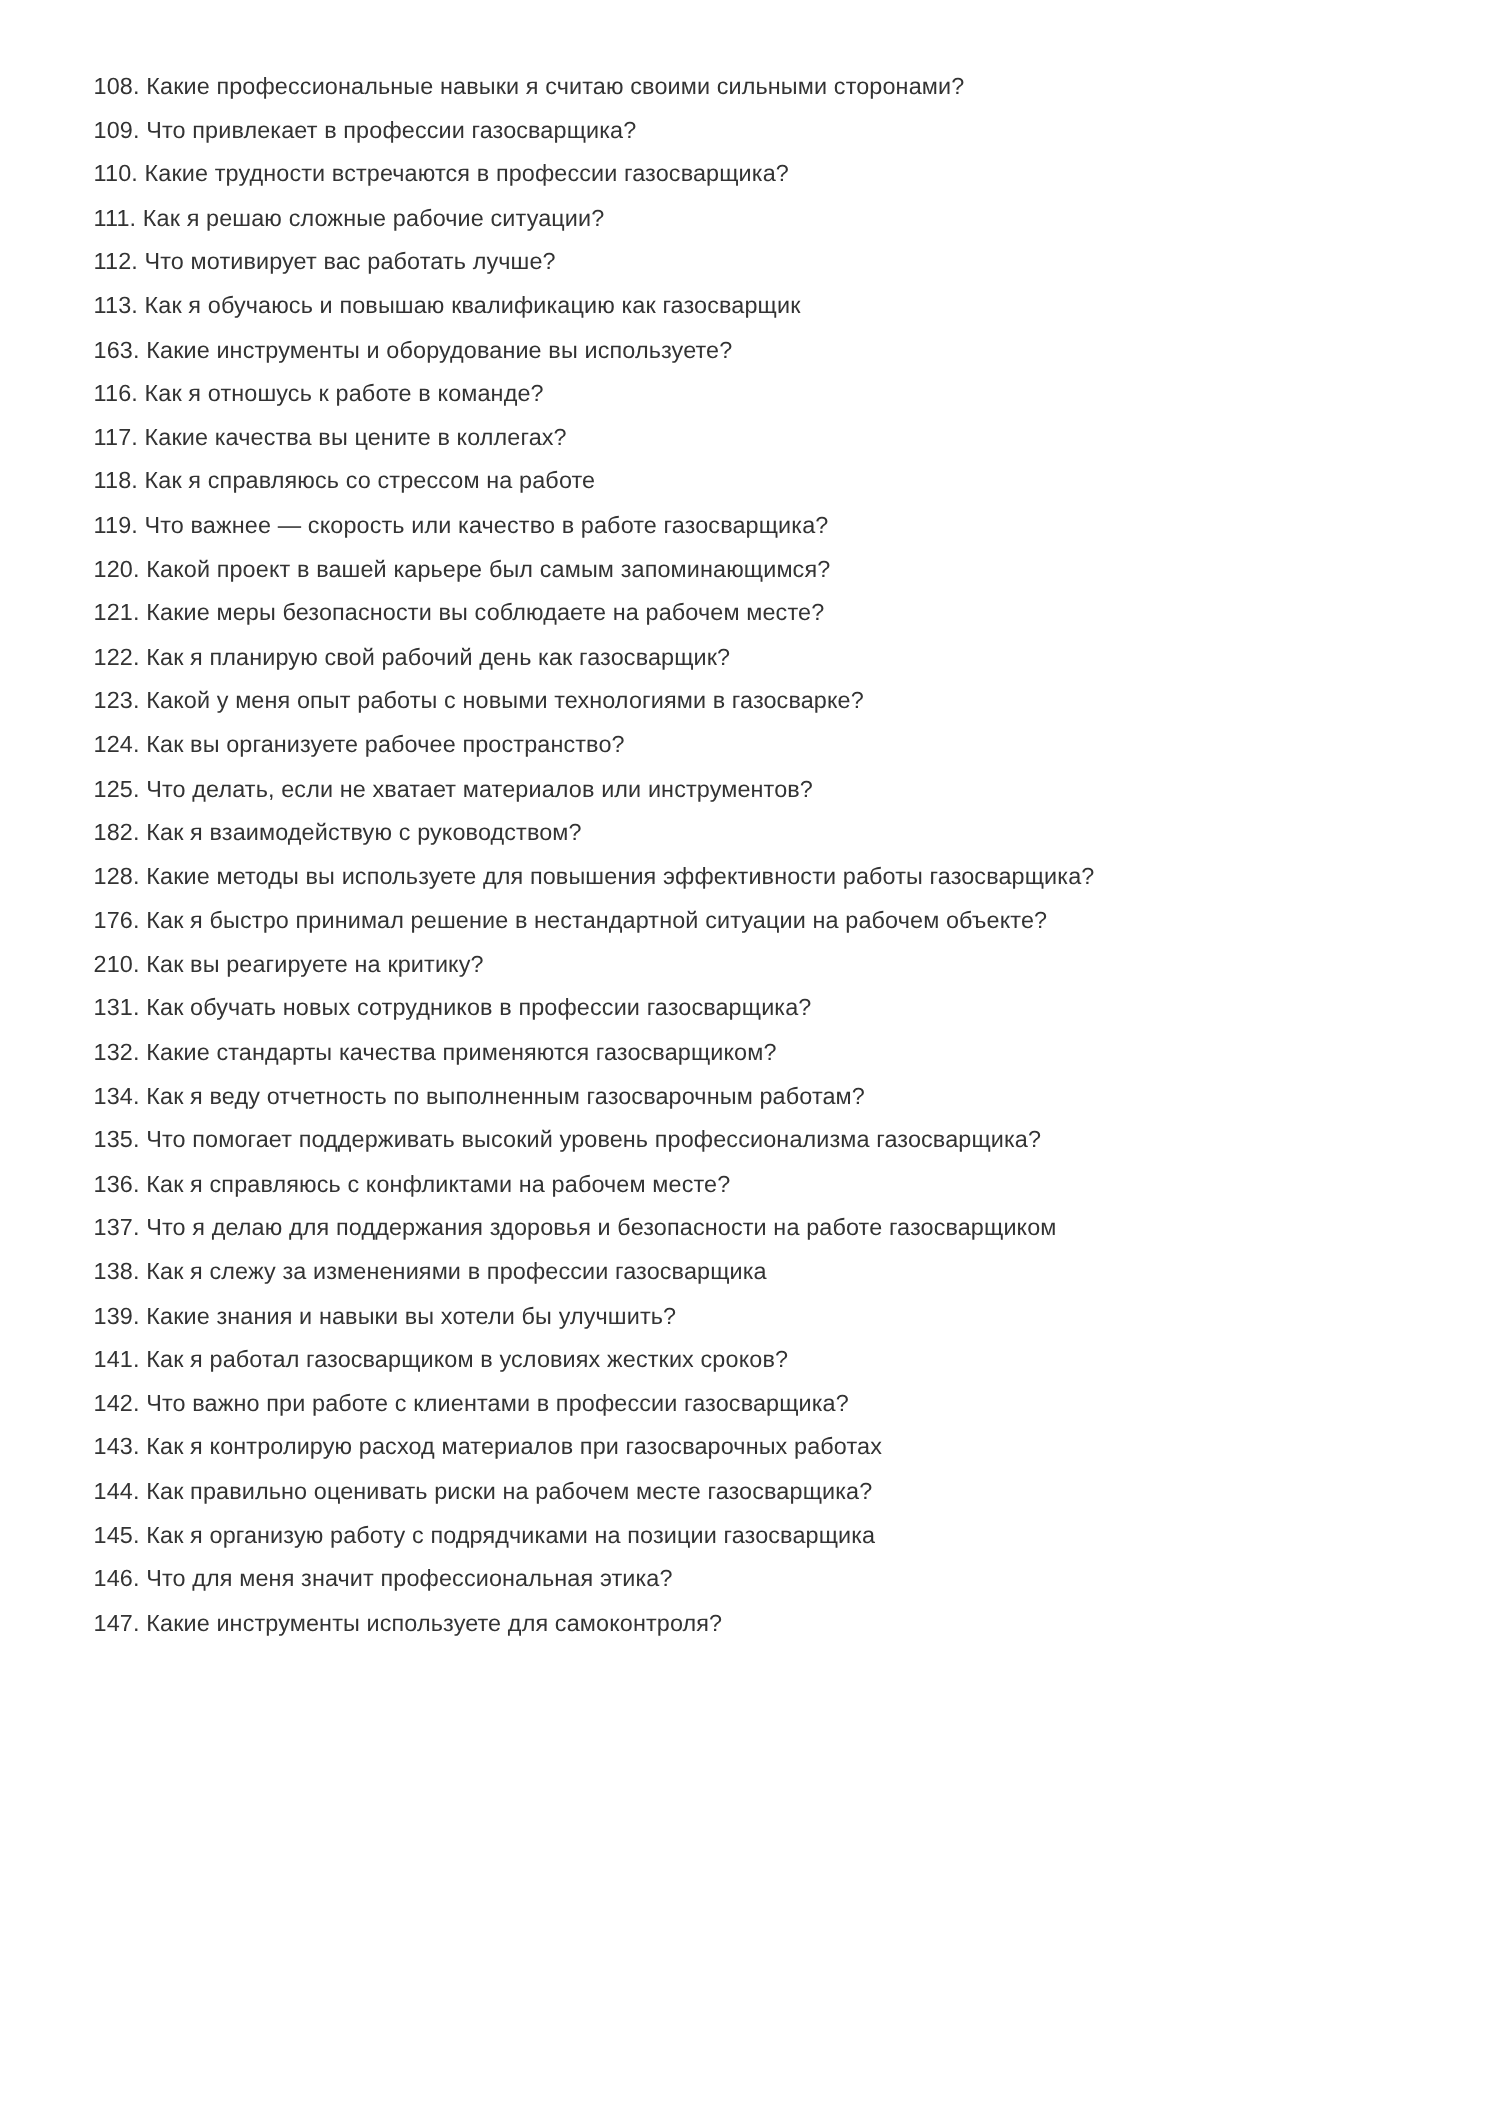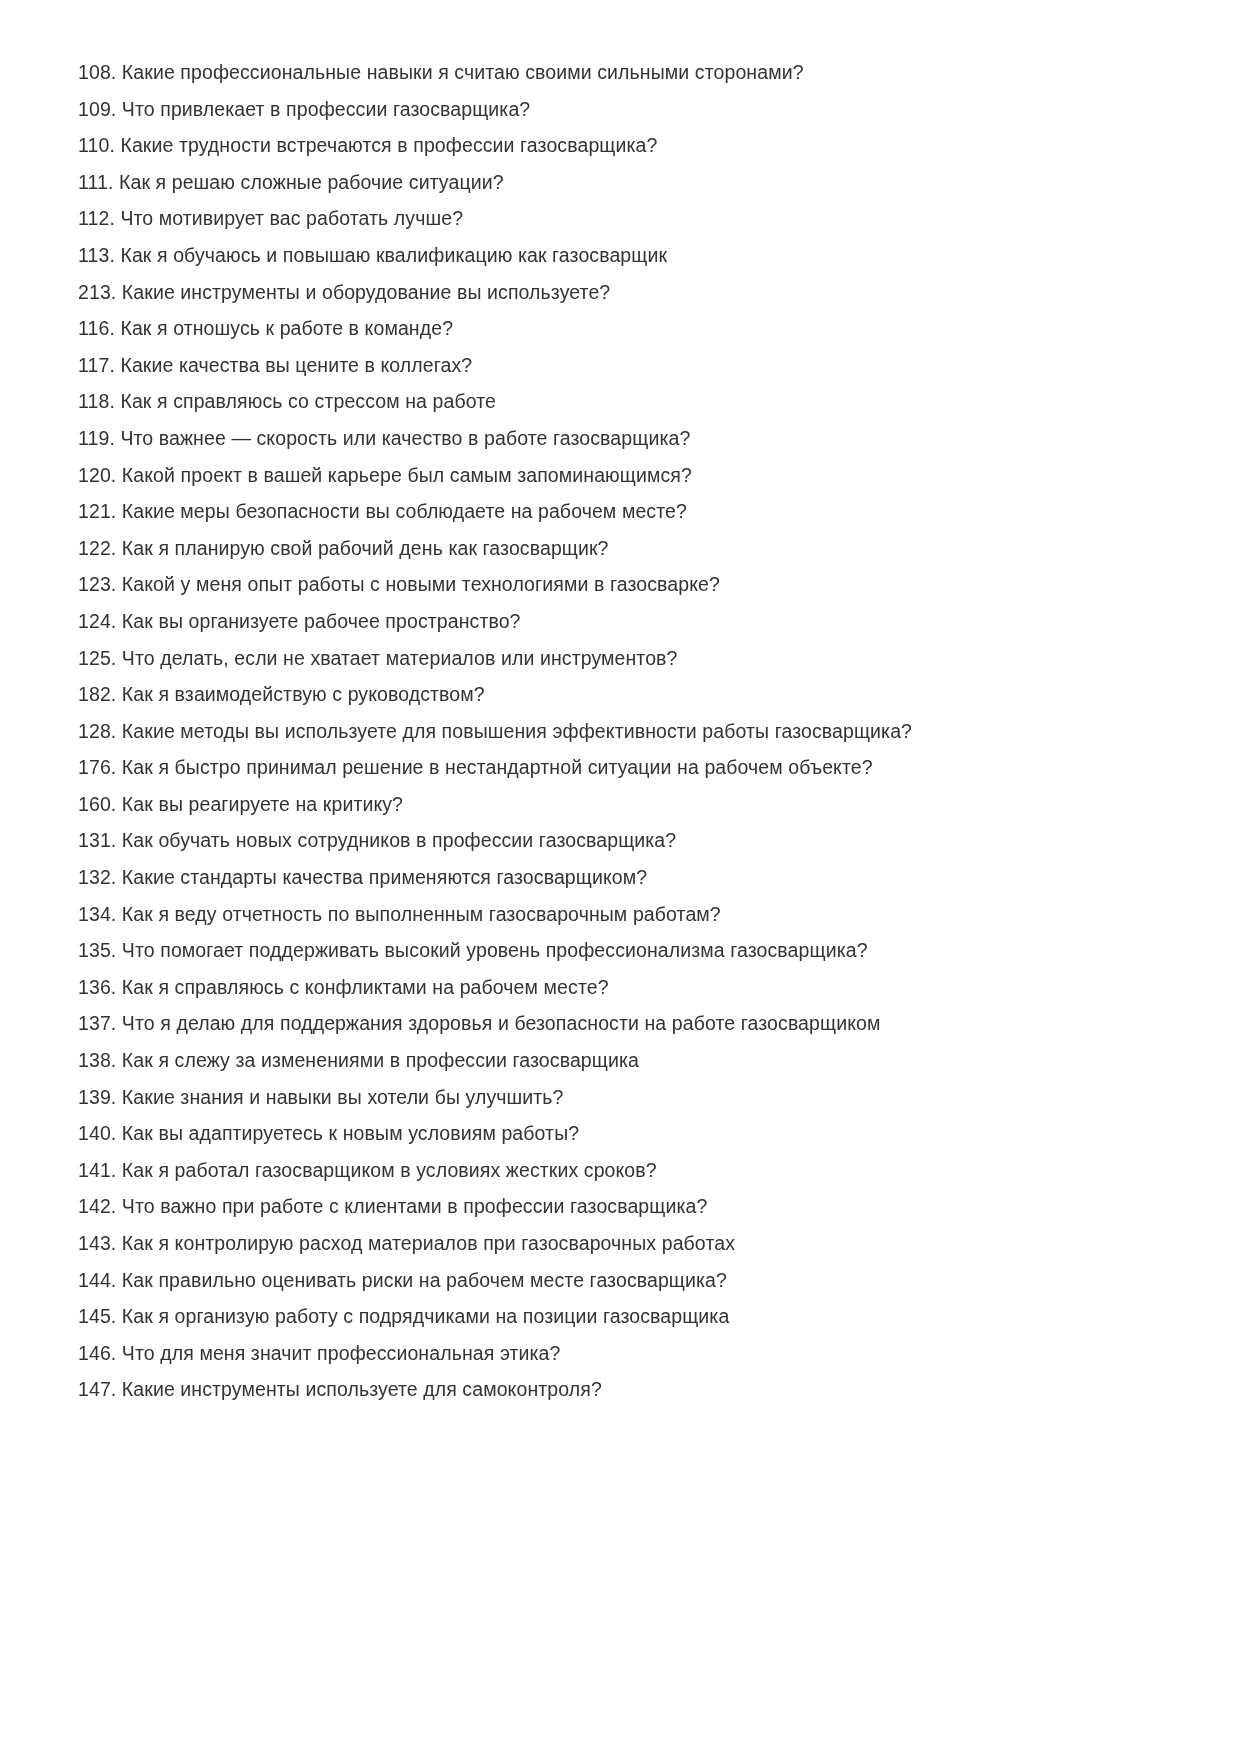--- a/index.html
+++ b/index.html
@@ -29,44 +29,43 @@
 <body>
 
 <div class="page">
   <div class="question-list">
       <p class="question-line">108. Какие профессиональные навыки я считаю своими сильными сторонами?</p>
       <p class="question-line">109. Что привлекает в профессии газосварщика?</p>
       <p class="question-line">110. Какие трудности встречаются в профессии газосварщика?</p>
       <p class="question-line">111. Как я решаю сложные рабочие ситуации?</p>
       <p class="question-line">112. Что мотивирует вас работать лучше?</p>
       <p class="question-line">113. Как я обучаюсь и повышаю квалификацию как газосварщик</p>
-      <p class="question-line">213. Какие инструменты и оборудование вы используете?</p>
+      <p class="question-line">163. Какие инструменты и оборудование вы используете?</p>
       <p class="question-line">116. Как я отношусь к работе в команде?</p>
       <p class="question-line">117. Какие качества вы цените в коллегах?</p>
       <p class="question-line">118. Как я справляюсь со стрессом на работе</p>
       <p class="question-line">119. Что важнее — скорость или качество в работе газосварщика?</p>
       <p class="question-line">120. Какой проект в вашей карьере был самым запоминающимся?</p>
       <p class="question-line">121. Какие меры безопасности вы соблюдаете на рабочем месте?</p>
       <p class="question-line">122. Как я планирую свой рабочий день как газосварщик?</p>
       <p class="question-line">123. Какой у меня опыт работы с новыми технологиями в газосварке?</p>
       <p class="question-line">124. Как вы организуете рабочее пространство?</p>
       <p class="question-line">125. Что делать, если не хватает материалов или инструментов?</p>
       <p class="question-line">182. Как я взаимодействую с руководством?</p>
       <p class="question-line">128. Какие методы вы используете для повышения эффективности работы газосварщика?</p>
       <p class="question-line">176. Как я быстро принимал решение в нестандартной ситуации на рабочем объекте?</p>
-      <p class="question-line">160. Как вы реагируете на критику?</p>
+      <p class="question-line">210. Как вы реагируете на критику?</p>
       <p class="question-line">131. Как обучать новых сотрудников в профессии газосварщика?</p>
       <p class="question-line">132. Какие стандарты качества применяются газосварщиком?</p>
       <p class="question-line">134. Как я веду отчетность по выполненным газосварочным работам?</p>
       <p class="question-line">135. Что помогает поддерживать высокий уровень профессионализма газосварщика?</p>
       <p class="question-line">136. Как я справляюсь с конфликтами на рабочем месте?</p>
       <p class="question-line">137. Что я делаю для поддержания здоровья и безопасности на работе газосварщиком</p>
       <p class="question-line">138. Как я слежу за изменениями в профессии газосварщика</p>
       <p class="question-line">139. Какие знания и навыки вы хотели бы улучшить?</p>
-      <p class="question-line">140. Как вы адаптируетесь к новым условиям работы?</p>
       <p class="question-line">141. Как я работал газосварщиком в условиях жестких сроков?</p>
       <p class="question-line">142. Что важно при работе с клиентами в профессии газосварщика?</p>
       <p class="question-line">143. Как я контролирую расход материалов при газосварочных работах</p>
       <p class="question-line">144. Как правильно оценивать риски на рабочем месте газосварщика?</p>
       <p class="question-line">145. Как я организую работу с подрядчиками на позиции газосварщика</p>
       <p class="question-line">146. Что для меня значит профессиональная этика?</p>
       <p class="question-line">147. Какие инструменты используете для самоконтроля?</p>
     </div>
 </div>
 

